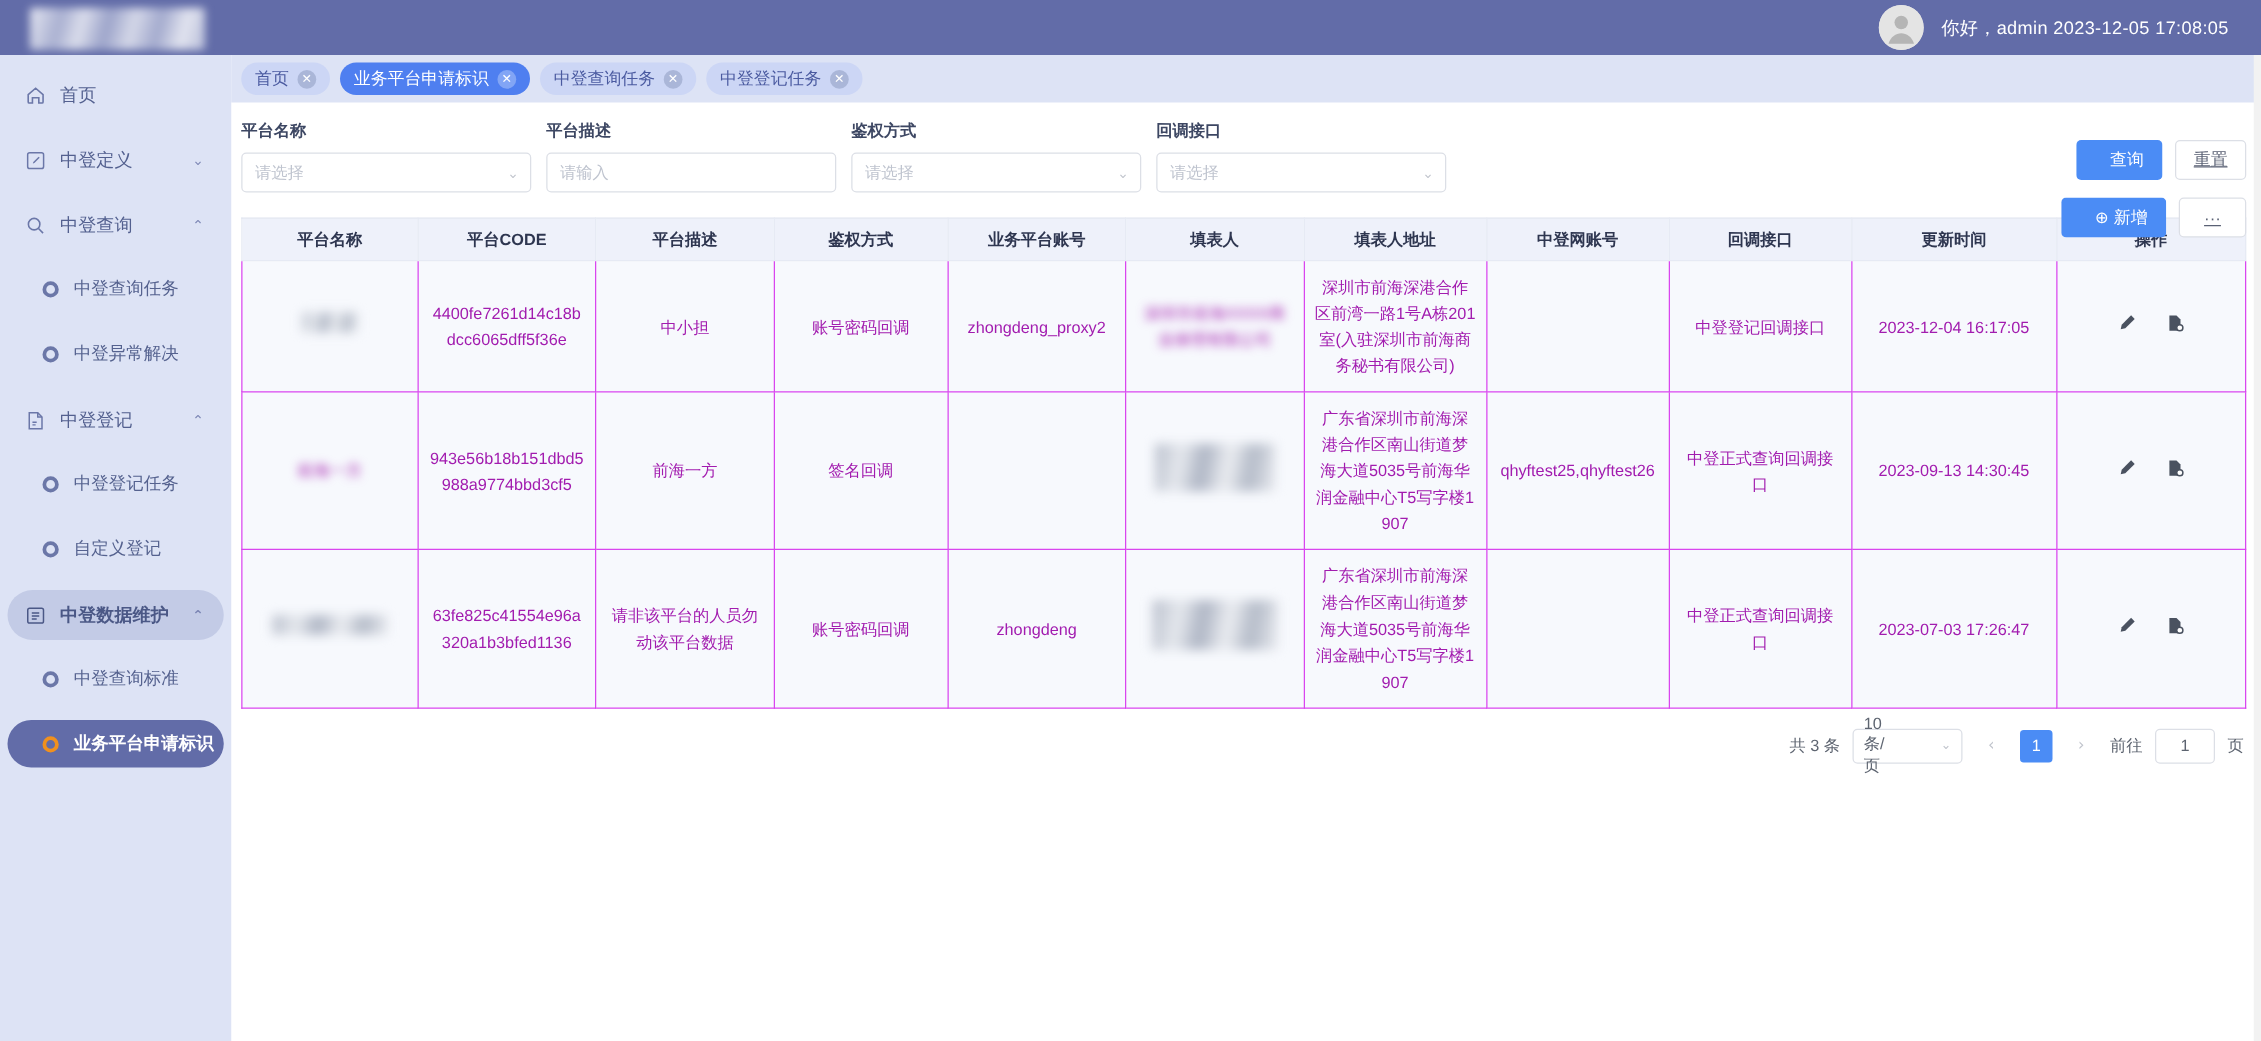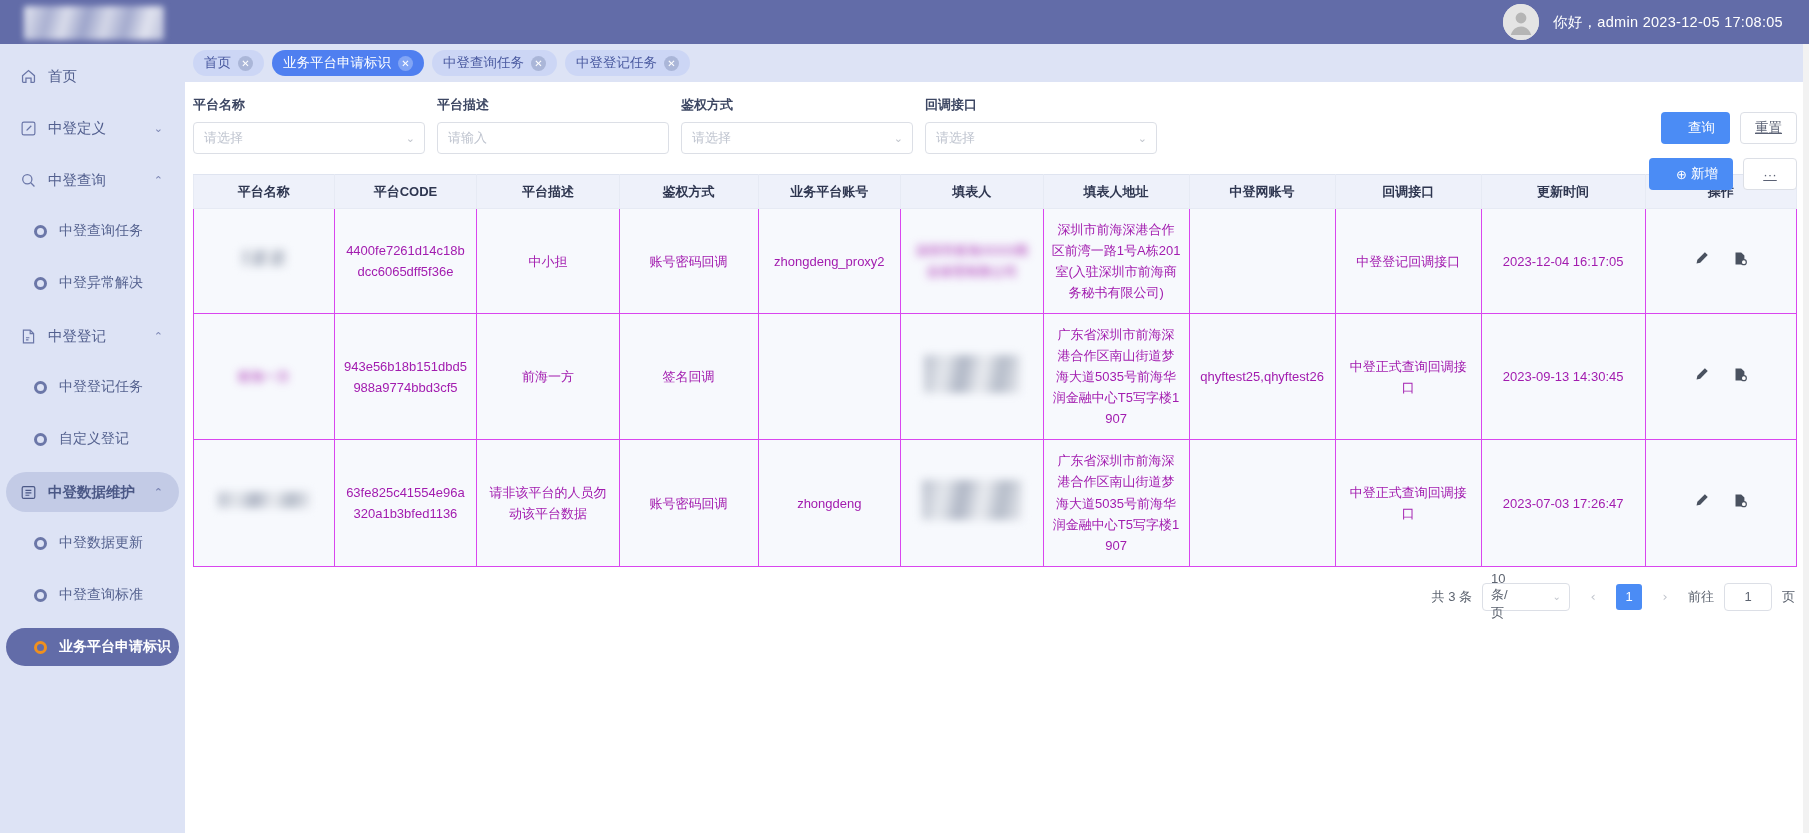--- a/index.html
+++ b/index.html
@@ -257,24 +257,20 @@
         <span class="ico">
           <svg width="17" height="17" viewBox="0 0 20 20" fill="none" stroke="#4b5886" stroke-width="1.4">
             <rect x="2.6" y="3" width="14.8" height="14" rx="1.8"></rect>
             <path d="M6.4 7.5h7M6.4 10.4h7M6.4 13.2h4.6"></path>
           </svg>
         </span>
         <span class="lbl">中登数据维护</span>
         <span class="chev">⌃</span>
       </div>
 
-      <div class="nav-sub">
-        <span class="dot"></span>
-        <span class="lbl">中登数据更新</span>
-      </div>
       <div class="nav-sub">
         <span class="dot"></span>
         <span class="lbl">中登查询标准</span>
       </div>
       <div class="nav-sub active">
         <span class="dot"></span>
         <span class="lbl">业务平台申请标识</span>
       </div>
 
     </div>

